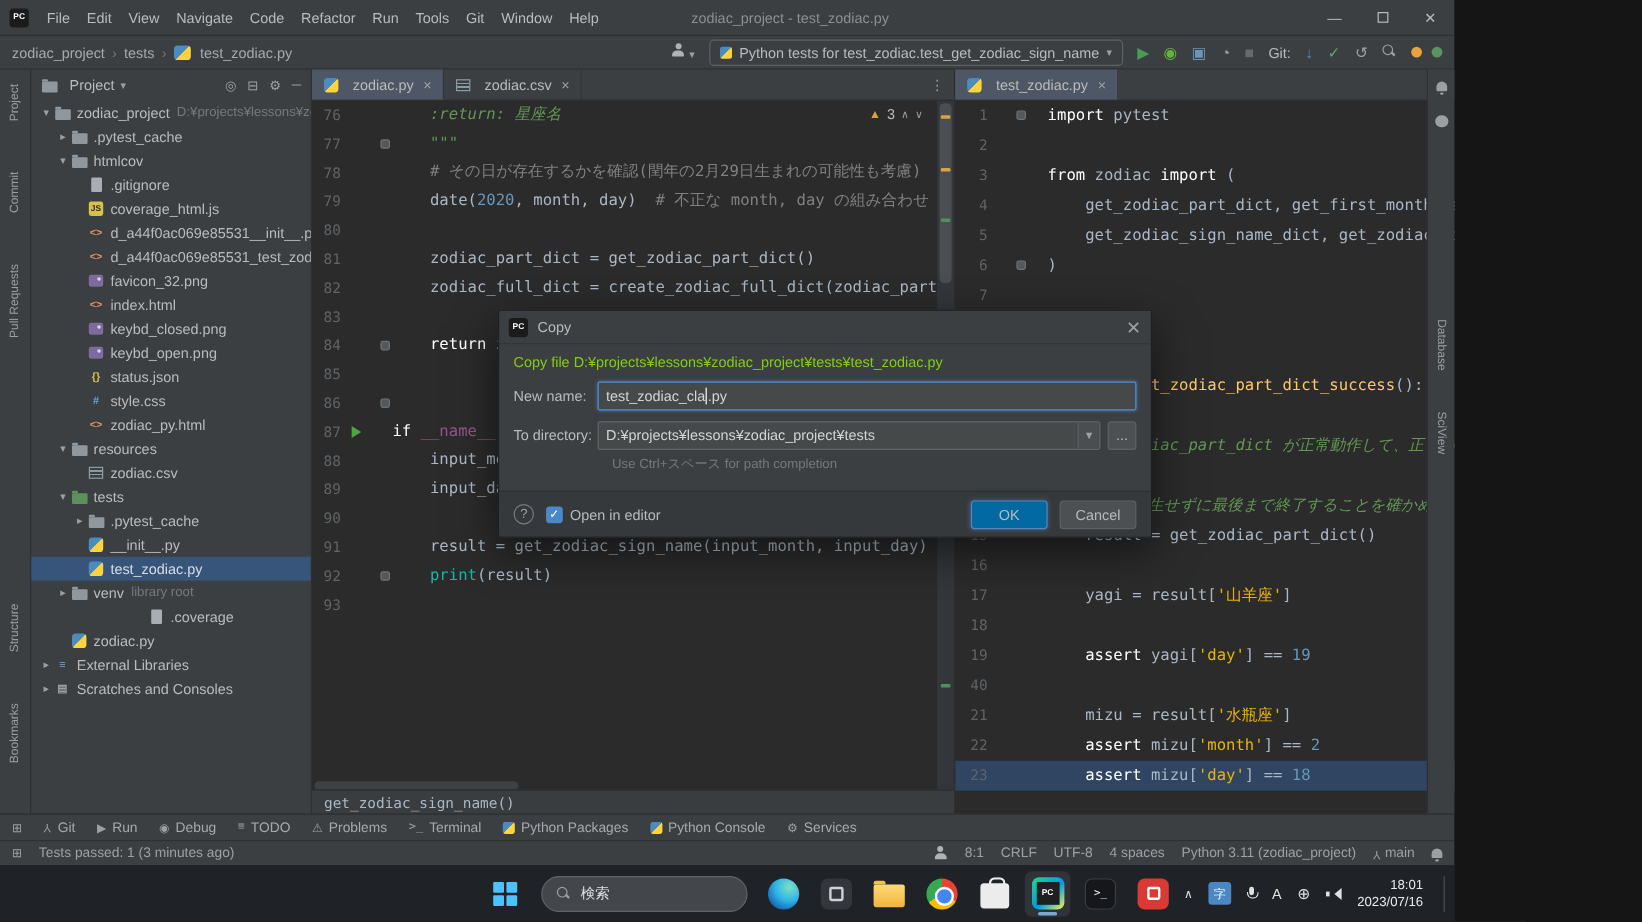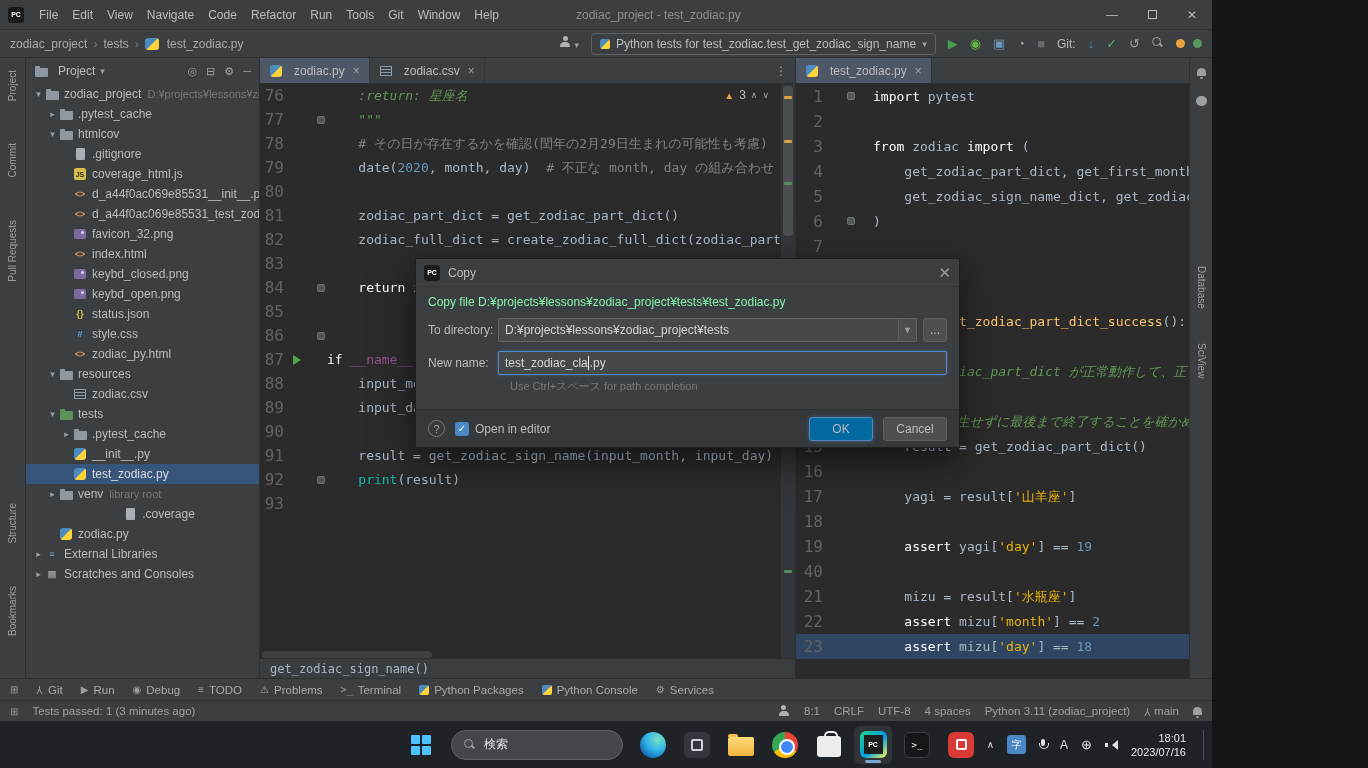--- a/index.html
+++ b/index.html
@@ -67,21 +67,21 @@
 .tabbar{height:26px;background:#3c3f41;border-bottom:1px solid #2d2f30;display:flex;align-items:stretch}
 .tab{display:flex;align-items:center;gap:6px;padding:0 9px;color:#bbb;border-right:1px solid #333638}
 .tab.active{background:#4d5766}
 .tab-close{color:#9da0a3;font-size:12px;margin-left:2px}
 .kebab{margin-left:auto;color:#9da0a3;padding:0 8px;display:flex;align-items:center}
 .editor-body{position:absolute;left:0;right:0;top:26px;bottom:0;background:#2b2b2b;overflow:hidden}
 #editor-left .editor-body{bottom:20px}
 .cl{display:flex;height:24px;line-height:24px;font-family:"DejaVu Sans Mono",monospace;font-size:13px}
 #editor-right .cl{height:25px;line-height:25px}
 .cl.cur{background:#2f4562}
-.ln{flex:0 0 24px;text-align:right;color:#606366;font-size:16px;font-family:"DejaVu Sans Mono",monospace}
+.ln{flex:0 0 24px;text-align:right;color:#606366;font-size:12px;font-family:"DejaVu Sans Mono",monospace}
 #editor-right .ln{flex-basis:27px}
 .gslot{flex:0 0 43px;position:relative}
 #editor-right .gslot{flex-basis:50px}
 pre.code{margin:0;white-space:pre;font-family:inherit}
 .tk-d{color:#a9b7c6}.tk-kw{color:#ffffff}.tk-str{color:#eab308}.tk-num{color:#6897bb}
 .tk-com{color:#808080}.tk-doc{color:#629755;font-style:italic}.tk-fn{color:#ffc66b}
 .tk-dund{color:#94558d}.tk-bi{color:#14b8a6}
 .run-arrow{position:absolute;left:9px;top:7px;width:0;height:0;border-left:8px solid #4da548;border-top:5px solid transparent;border-bottom:5px solid transparent}
 .fold-box{position:absolute;left:33px;top:8px;width:8px;height:8px;background:#55585a;border:1px solid #6f7274;border-radius:2px}
 #editor-right .fold-box{left:24px}
@@ -93,21 +93,21 @@
 .stripe-thumb{position:absolute;left:2px;right:2px;border-radius:4px;background:rgba(255,255,255,.12)}
 .mark{position:absolute;left:3px;right:3px;height:3px;border-radius:1px}
 .mark.y{background:#d9a343}.mark.g{background:#4e8f5b}
 .hscroll{position:absolute;left:0;bottom:0;height:7px;width:170px;margin-left:2px;background:#4c4f51;border-radius:4px;opacity:.6}
 .context-bar{position:absolute;left:0;right:0;bottom:0;height:20px;background:#3a3d3f;border-top:1px solid #2d2f30;display:flex;align-items:center;padding-left:10px;color:#a9b7c6;font-size:12px;font-family:"DejaVu Sans Mono",monospace}
 
 #copy-dialog{position:absolute;left:415px;top:258px;width:545px;height:190px;background:#3c3f41;border:1px solid #1e1f22;box-shadow:0 12px 34px rgba(0,0,0,.55);z-index:30}
 .dlg-title{height:28px;display:flex;align-items:center;border-bottom:1px solid #323537;padding-right:8px}
 .dlg-title-text{color:#bbb}
 .dlg-close{margin-left:auto;color:#9da0a3;font-size:15px;cursor:default}
-.dlg-msg{padding:8px 12px 0 12px;color:#86efac}
+.dlg-msg{padding:8px 12px 0 12px;color:#84cc16}
 .dlg-row{display:flex;align-items:center;margin:9px 12px 0 12px}
 .dlg-row label{flex:0 0 70px;color:#bbb}
 .dlg-input{flex:1;height:24px;background:#45494a;border:1px solid #4e8ad4;box-shadow:0 0 3px rgba(78,138,212,.6);border-radius:2px;display:flex;align-items:center;padding:0 6px;color:#d4d4d4}
 .caret{display:inline-block;width:1px;height:14px;background:#fff;margin:0 0.5px}
 .dlg-combo{flex:1;height:24px;background:#45494a;border:1px solid #646464;border-radius:2px;display:flex;align-items:center;color:#d4d4d4;overflow:hidden}
 .combo-text{flex:1;padding:0 6px;white-space:nowrap}
 .combo-arrow{flex:0 0 18px;height:100%;display:flex;align-items:center;justify-content:center;border-left:1px solid #5a5d5f;color:#9da0a3;font-size:9px;background:#4a4e50}
 .dlg-browse{flex:0 0 24px;height:24px;margin-left:6px;background:#4c5052;border:1px solid #5e6163;border-radius:3px;display:flex;align-items:center;justify-content:center;color:#bbb}
 .dlg-hint{margin:4px 12px 0 94px;color:#787878;font-size:11px}
 .dlg-footer{position:absolute;left:0;right:0;bottom:0;height:38px;background:#36393b;border-top:1px solid #2d2f30;display:flex;align-items:center;padding:0 12px;gap:10px}
@@ -719,34 +719,34 @@
   </div>
 
   <div id="copy-dialog">
     <div class="dlg-title">
       <span class="pc-badge">PC</span>
       <span class="dlg-title-text">Copy</span>
       <span class="dlg-close">✕</span>
     </div>
     <div class="dlg-msg">Copy file D:¥projects¥lessons¥zodiac_project¥tests¥test_zodiac.py</div>
     <div class="dlg-row">
+      <label>New name:</label>
+      <div class="dlg-input">
+          <span>test_zodiac_cla</span>
+          <span class="caret"></span>
+          <span>.py</span>
+        </div>
+    </div>
+    <div class="dlg-row">
       <label>To directory:</label>
       <div class="dlg-combo">
         <span class="combo-text">D:¥projects¥lessons¥zodiac_project¥tests</span>
         <span class="combo-arrow">▼</span>
       </div>
       <div class="dlg-browse">...</div>
-    </div>
-    <div class="dlg-row">
-      <label>New name:</label>
-      <div class="dlg-input">
-          <span>test_zodiac_cla</span>
-          <span class="caret"></span>
-          <span>.py</span>
-        </div>
     </div>
     <div class="dlg-hint">Use Ctrl+スペース for path completion</div>
     <div class="dlg-footer">
       <span class="help-circle">?</span>
       <span class="dlg-check">
         <span class="cb">✓</span>
         <span>Open in editor</span>
       </span>
       <span class="spacer"></span>
       <button class="btn primary">OK</button>

